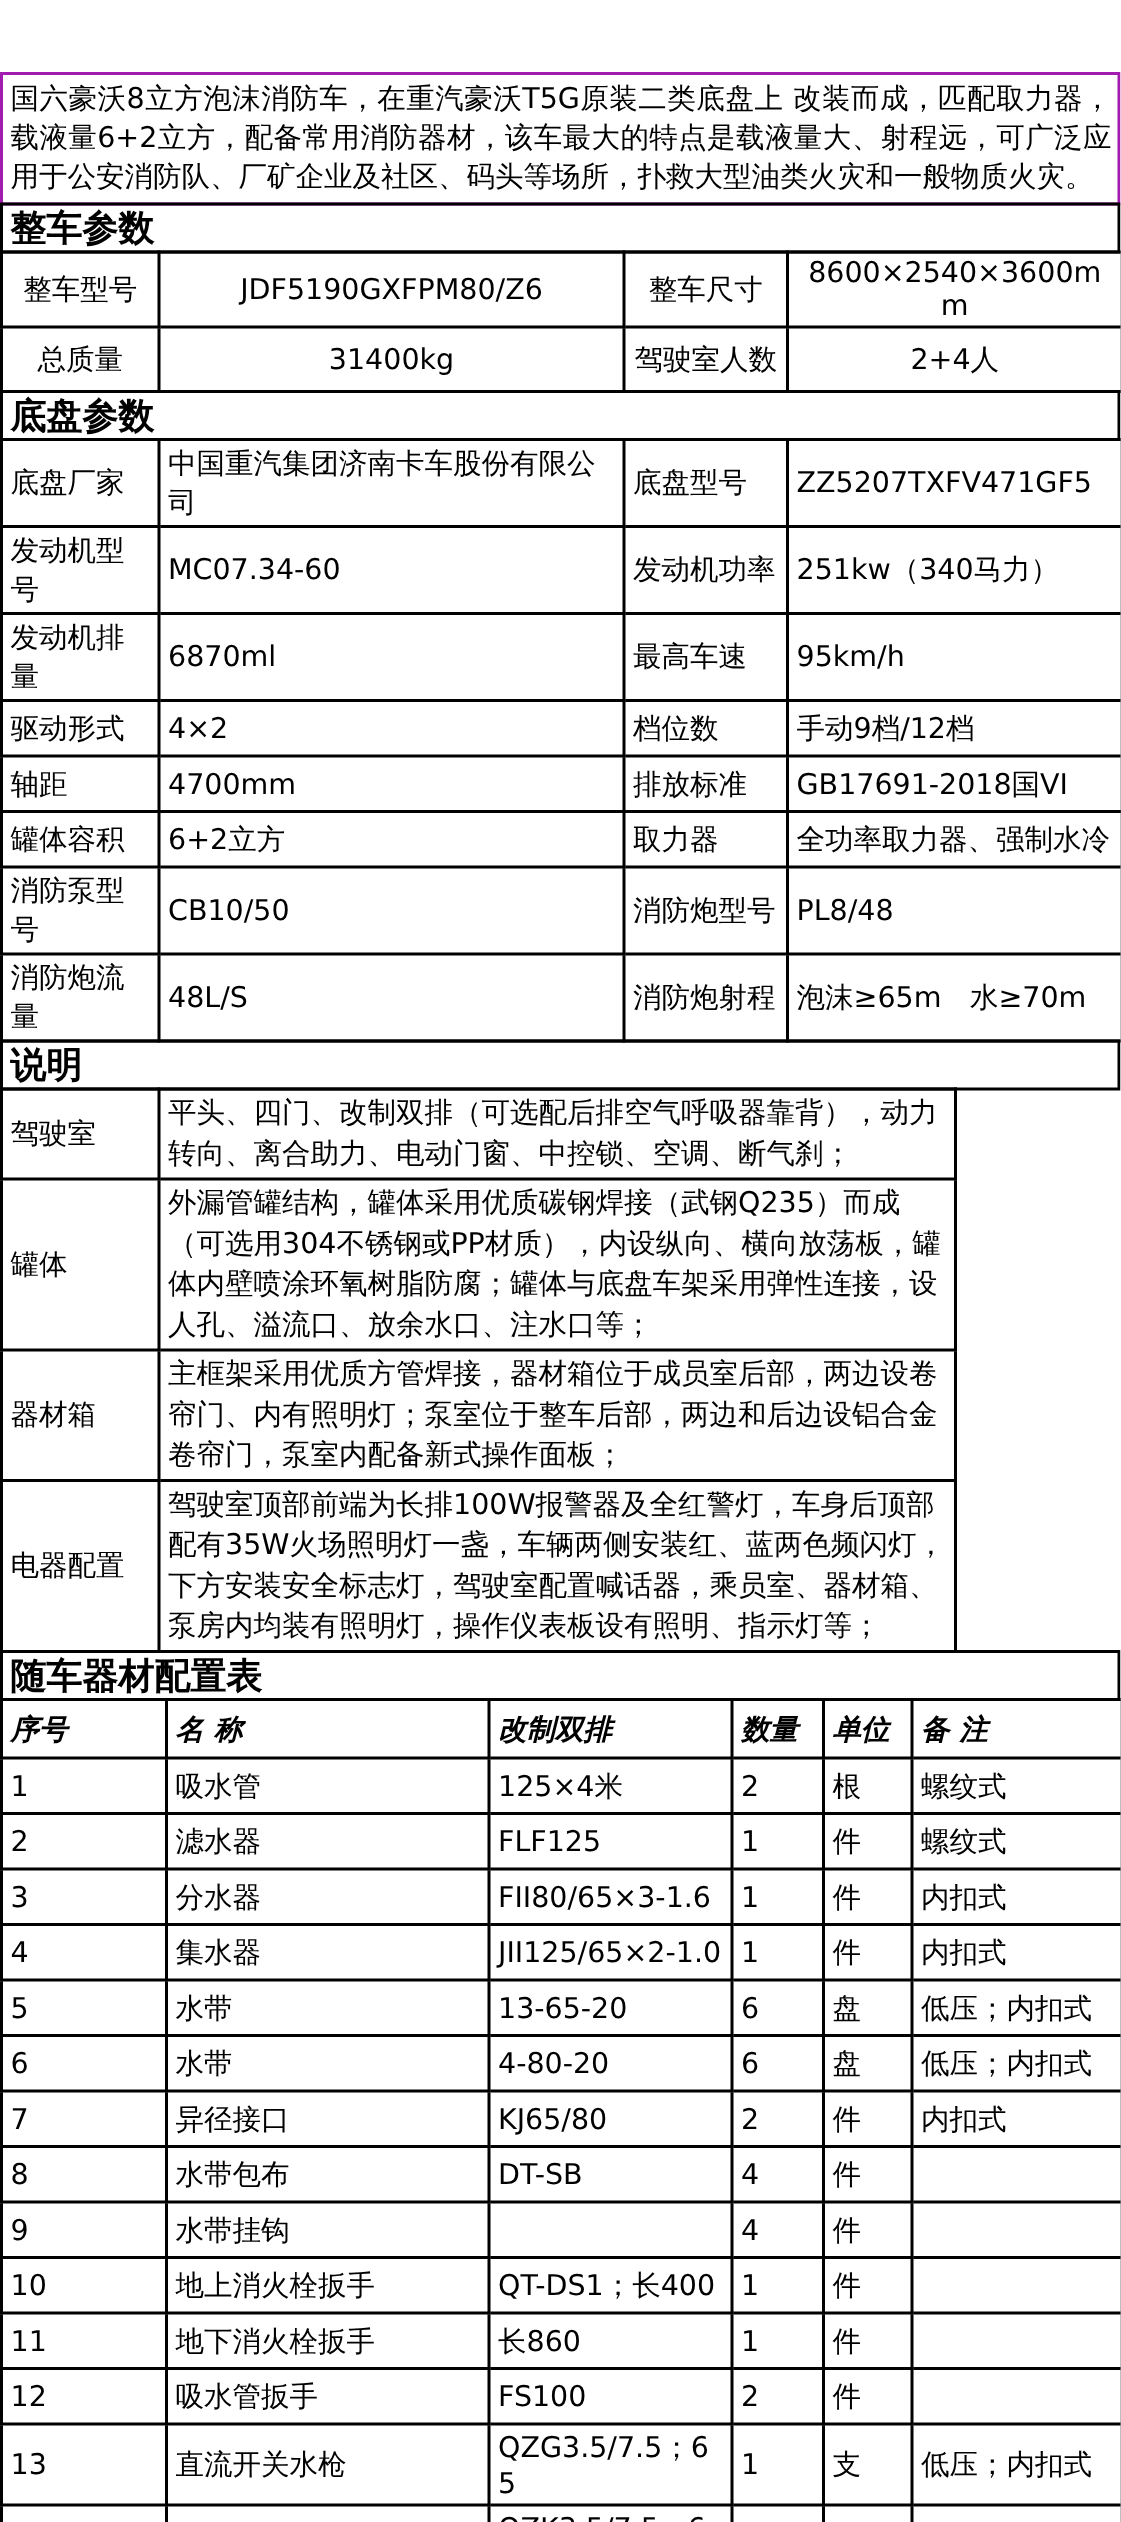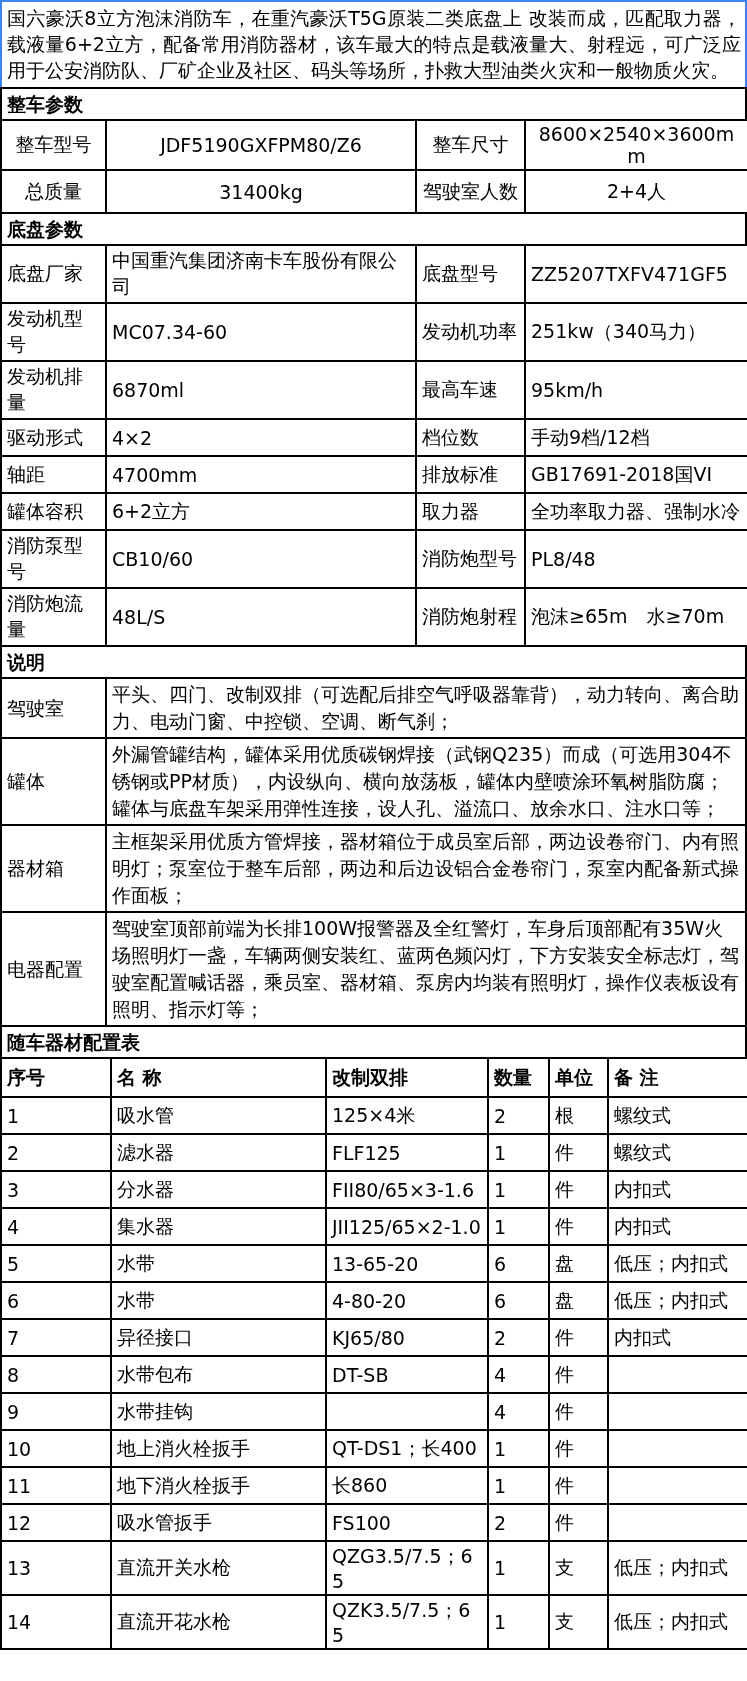--- a/index.html
+++ b/index.html
@@ -6,48 +6,49 @@
   .doc{
     width:747px;
     box-sizing:border-box;
     font-family:"DejaVu Sans",sans-serif;
     color:#000;
     font-size:19px;
     background:#fff;
   }
   .intro{
     box-sizing:border-box;
-    border:2px solid #3b82f6;
+    border:2px solid #a21caf;
     padding:3px 4px 4px 5px;
     line-height:26px;
     text-align:justify;
+    margin-top:48px;
   }
   .sec-title{
     box-sizing:border-box;
     border:2px solid #000;
     margin-top:-2px;
     padding:3px 5px;
-    font-size:19px;
+    font-size:24px;
     font-weight:bold;
     line-height:24px;
   }
   table.grid{
-    width:747px;
+    width:638px;
     border-collapse:collapse;
     table-layout:fixed;
     margin-top:-2px;
   }
   table.grid td{
     border:2px solid #000;
     padding:2px 5px;
     vertical-align:middle;
     overflow:hidden;
     word-break:break-all;
   }
-  td.hdr{font-weight:bold;}
+  td.hdr{font-weight:bold;font-style:italic;}
   .t-vehicle td{height:37px;text-align:center;}
   .t-chassis td,.t-fire td{height:31px;}
   .t-desc td{line-height:27px;padding:3px 6px;}
   .t-equip td{height:31px;}
   .t-equip thead td{height:33px;}
   
   .c-l1{width:105px;} .c-v1{width:310px;} .c-l2{width:109px;} .c-v2{width:223px;}
   .c-dl{width:105px;}
   .c-e1{width:110px;} .c-e2{width:215px;} .c-e3{width:162px;}
   .c-e4{width:61px;}  .c-e5{width:59px;}  .c-e6{width:140px;}
@@ -134,21 +135,21 @@
       </colgroup>
     <tbody>
         <tr>
           <td>罐体容积</td>
           <td>6+2立方</td>
           <td>取力器</td>
           <td>全功率取力器、强制水冷</td>
         </tr>
         <tr>
           <td>消防泵型号</td>
-          <td>CB10/60</td>
+          <td>CB10/50</td>
           <td>消防炮型号</td>
           <td>PL8/48</td>
         </tr>
         <tr>
           <td>消防炮流量</td>
           <td>48L/S</td>
           <td>消防炮射程</td>
           <td>泡沫≥65m　水≥70m</td>
         </tr>
       </tbody>

